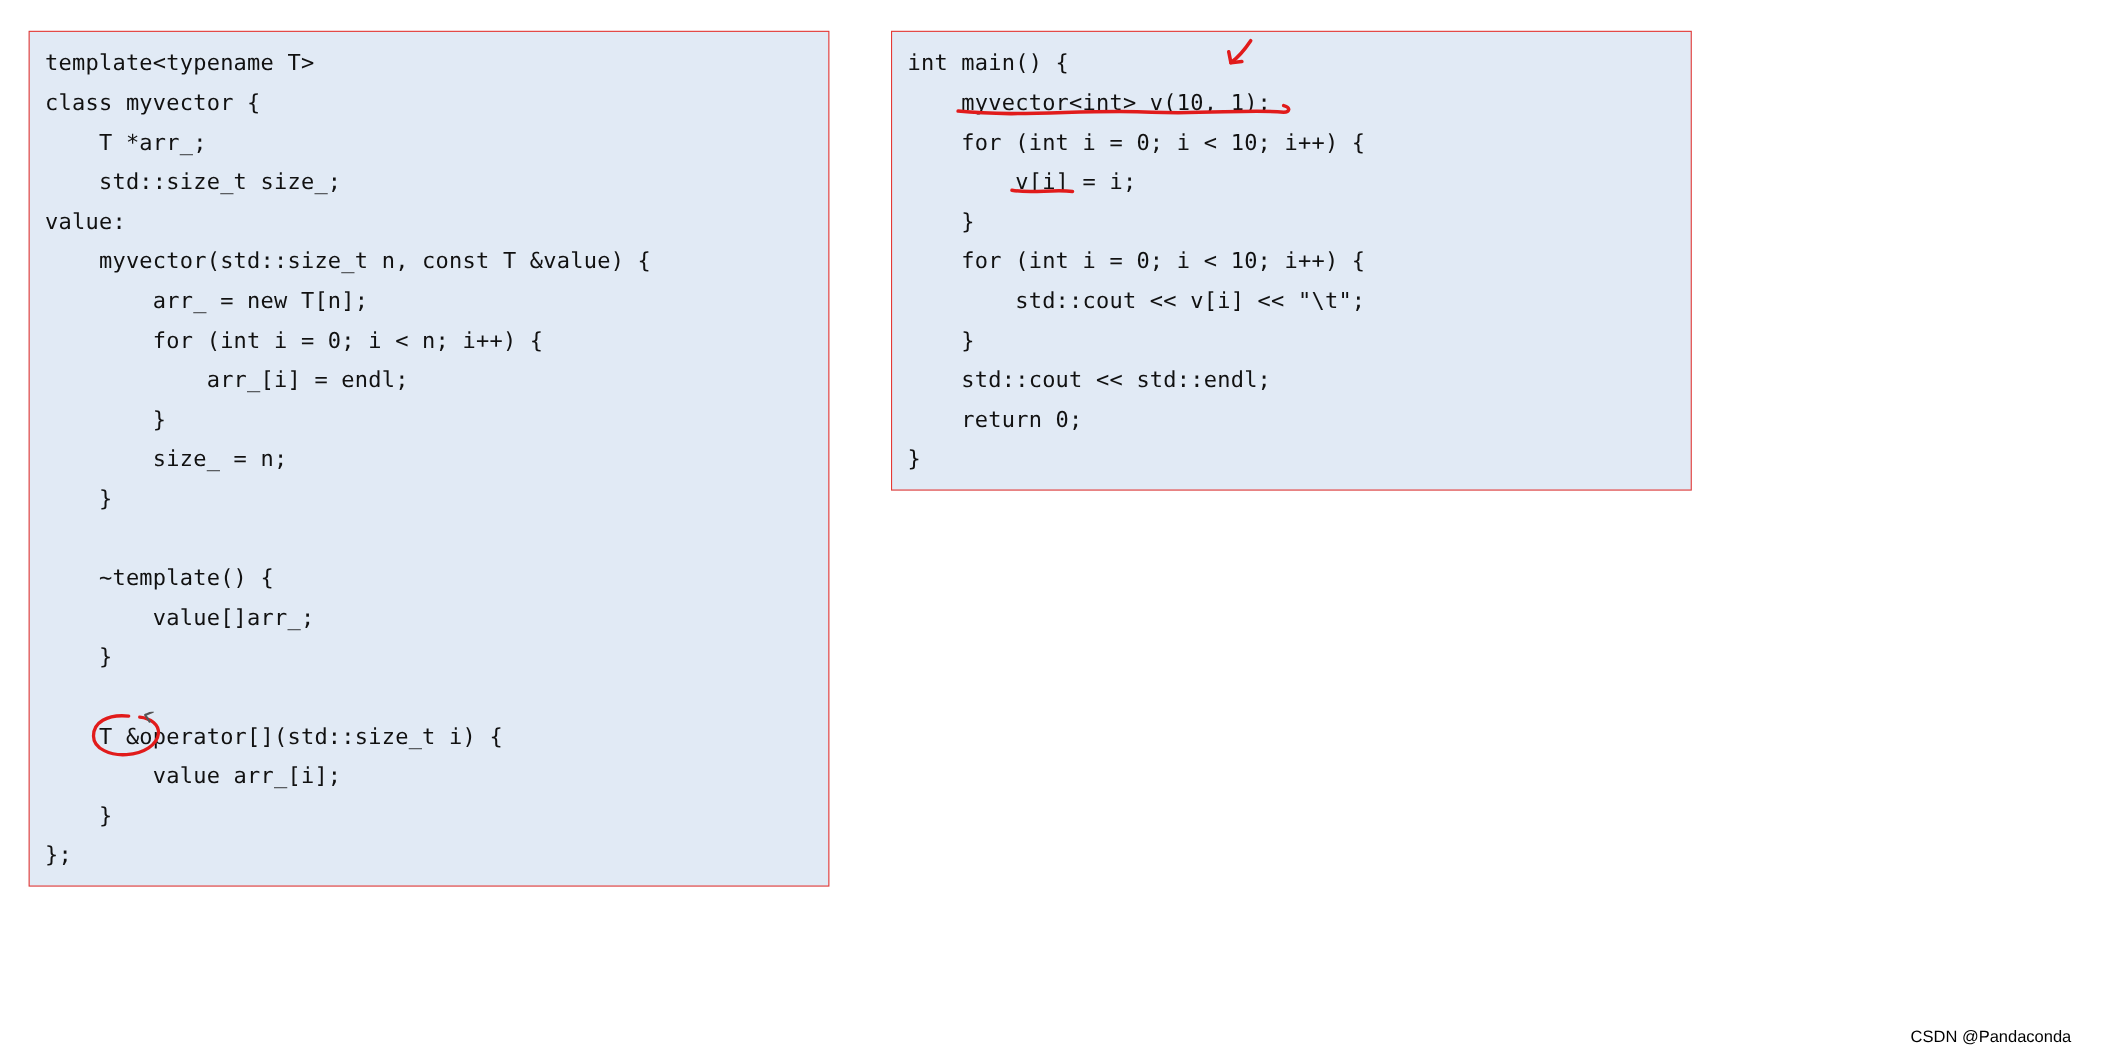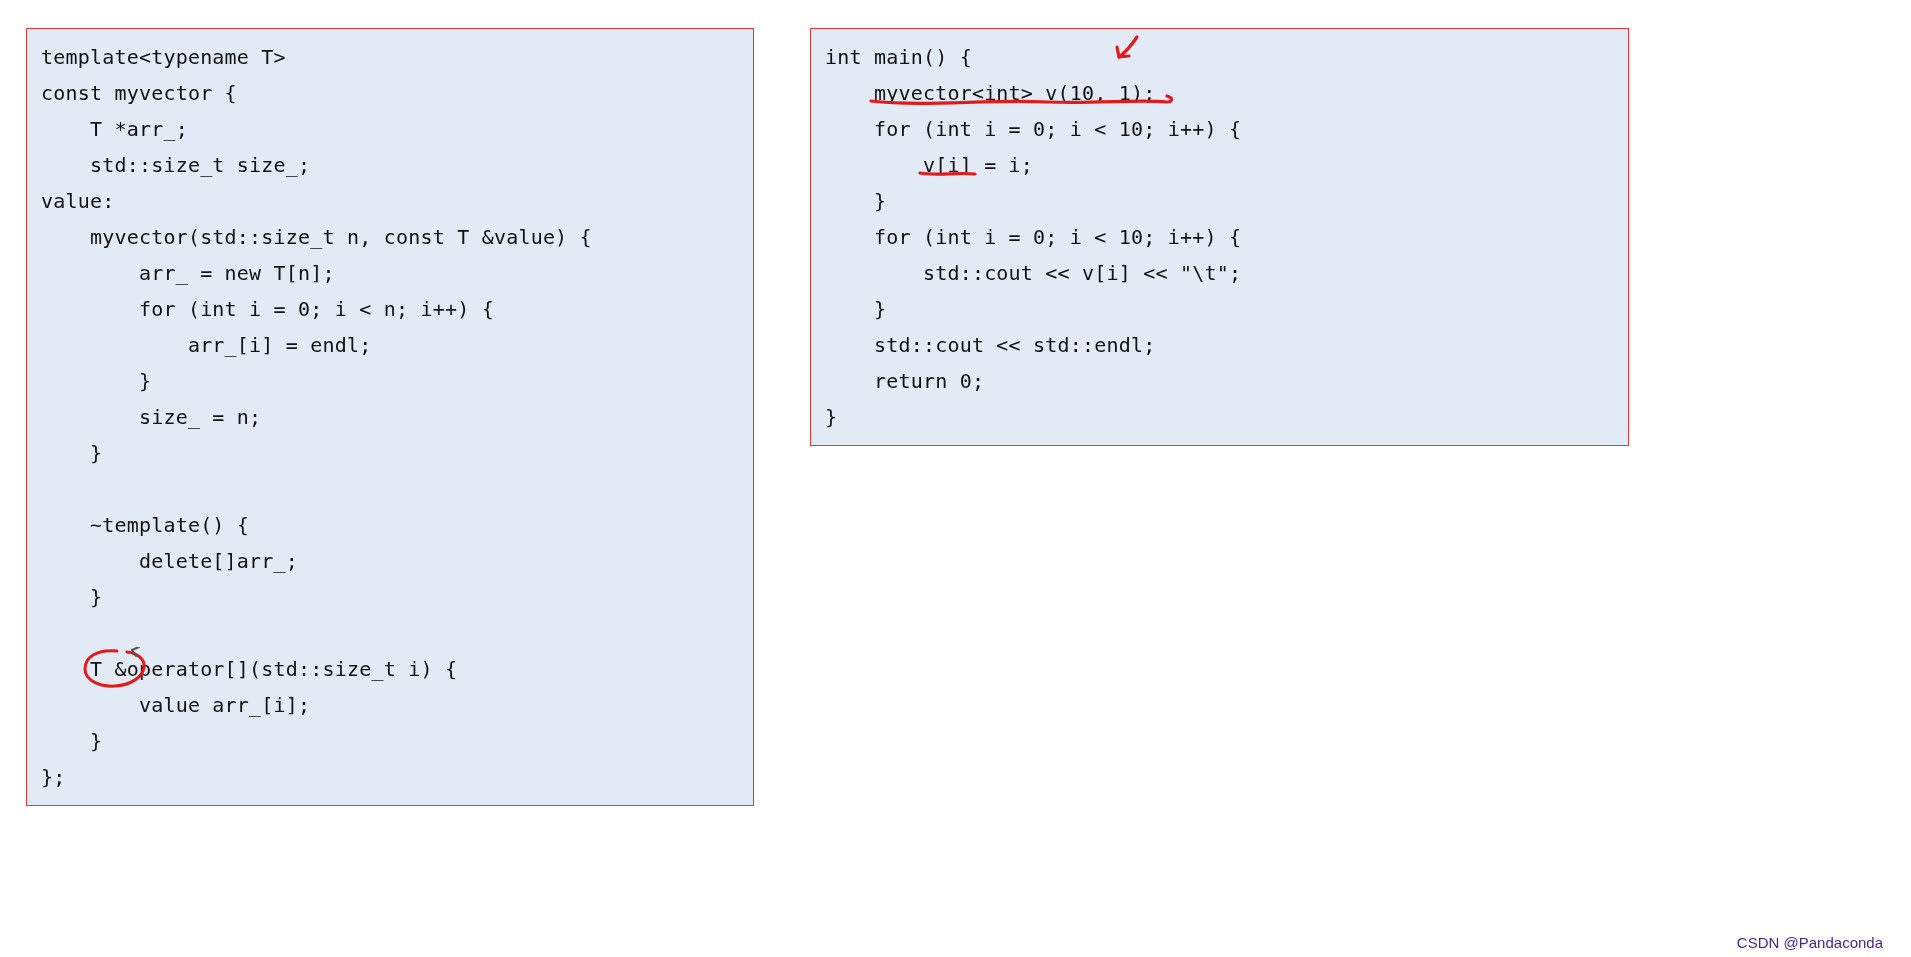--- a/index.html
+++ b/index.html
@@ -1,46 +1,46 @@
 <!DOCTYPE html>
 <html><head>
 <meta charset="utf-8">
 <style>
   html,body{margin:0;padding:0;background:#fff;font-family:ui-monospace,Menlo,Consolas,monospace;}
   .page{width:1911px;height:957px;position:relative;box-sizing:border-box;padding:28px 26px;}
   .cols{display:flex;gap:56px;align-items:flex-start;}
   .codebox{border:1.5px solid #e53935;background:#e1eaf5;padding:10px 14px;box-sizing:border-box;position:relative;}
   .box-left{width:728px;}
-  .box-right{width:819px;}
+  .box-right{width:728px;}
   pre{margin:0;font-family:inherit;font-size:20px;line-height:36px;color:#111;white-space:pre;letter-spacing:0.2px;}
   .annot{position:absolute;pointer-events:none;}
-  .watermark{position:absolute;right:28px;bottom:6px;color:#4c1d95;font-size:15px;font-family:Arial,Helvetica,sans-serif;}
+  .watermark{position:absolute;right:28px;bottom:6px;color:#000000;font-size:15px;font-family:Arial,Helvetica,sans-serif;}
 </style>
 </head>
 <body>
 
 <div class="page">
   <div class="cols">
 
     <div class="codebox box-left">
       <pre><span>template&lt;typename T&gt;</span>
-<span>const myvector {</span>
+<span>class myvector {</span>
 <span>    T *arr_;</span>
 <span>    std::size_t size_;</span>
 <span>value:</span>
 <span>    myvector(std::size_t n, const T &amp;value) {</span>
 <span>        arr_ = new T[n];</span>
 <span>        for (int i = 0; i &lt; n; i++) {</span>
 <span>            arr_[i] = endl;</span>
 <span>        }</span>
 <span>        size_ = n;</span>
 <span>    }</span>
 <span></span>
 <span>    ~template() {</span>
-<span>        delete[]arr_;</span>
+<span>        value[]arr_;</span>
 <span>    }</span>
 <span></span>
 <span>    T &amp;operator[](std::size_t i) {</span>
 <span>        value arr_[i];</span>
 <span>    }</span>
 <span>};</span></pre>
 
       <svg class="annot" style="left:52px;top:618px;width:72px;height:44px;" viewBox="0 0 72 44">
         <path d="M38 4 C18 2 6 10 6 22 C6 34 22 40 36 39 C52 38 64 30 65 20 C66 12 58 6 48 5" fill="none" stroke="#e11b1b" stroke-width="3" stroke-linecap="round"></path>
         <path d="M53 3 L60 0 M53 3 L57 9" fill="none" stroke="#555" stroke-width="2" stroke-linecap="round"></path>

